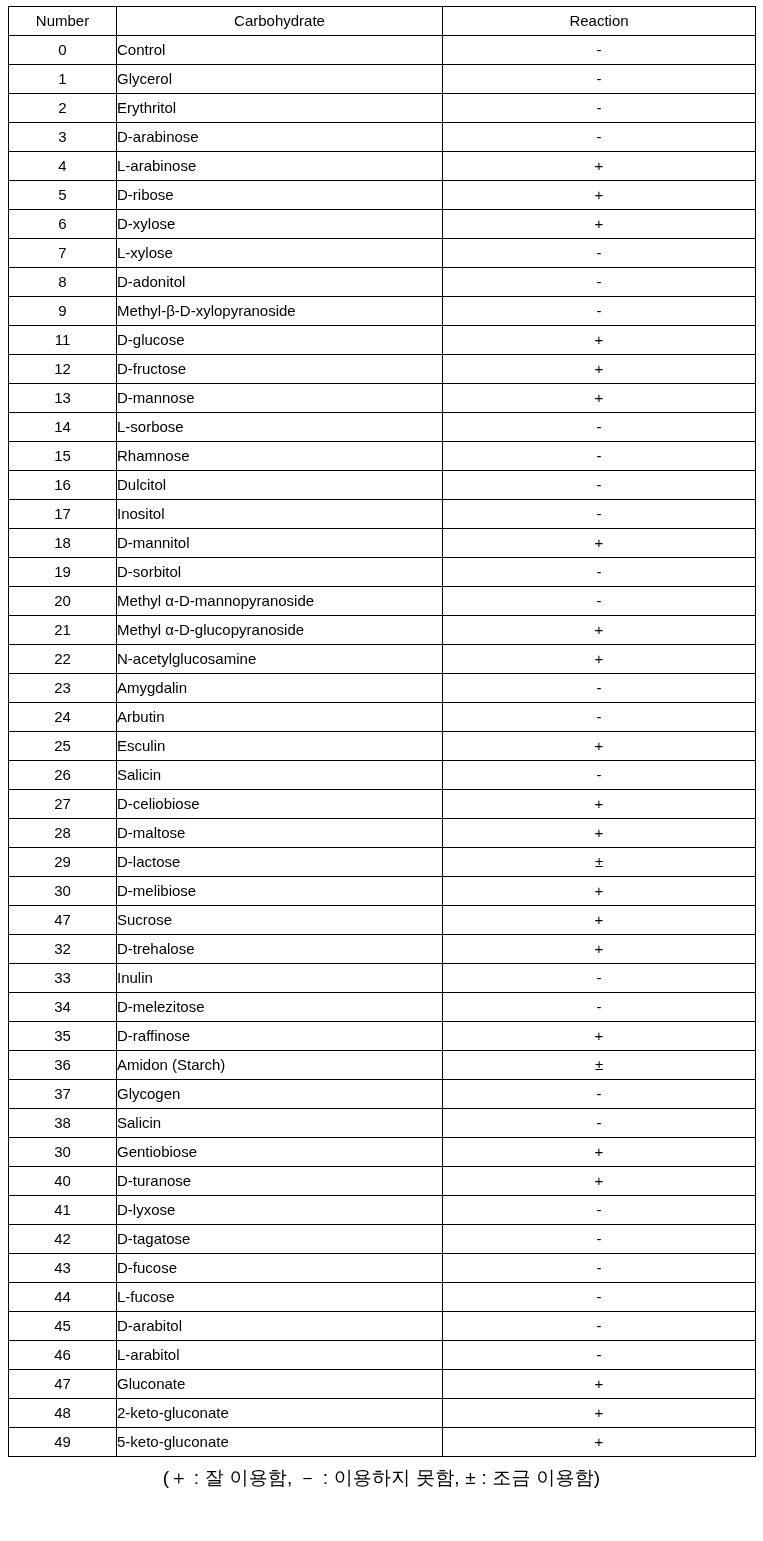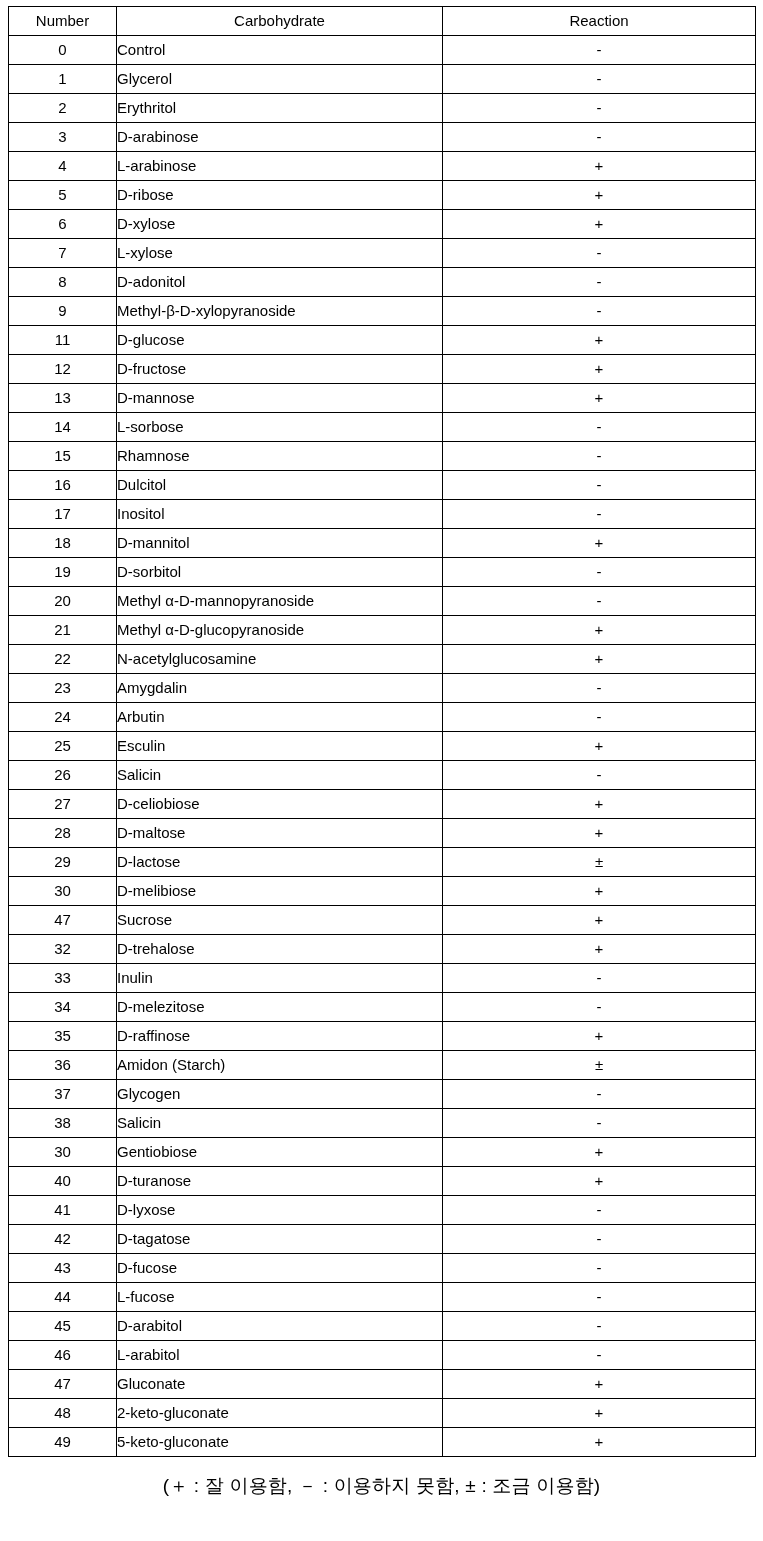--- a/index.html
+++ b/index.html
@@ -46,21 +46,21 @@
     margin-top: 36px;
   }
   .cell-react {
     text-align: center;
   }
   th.head {
     text-align: center;
     font-weight: normal;
   }
   .legend {
-    margin-top: 16px;
+    margin-top: 8px;
     text-align: center;
     font-size: 19px;
     letter-spacing: 0.2px;
   }
 </style>
 </head>
 <body>
 
 <div class="page">
 

